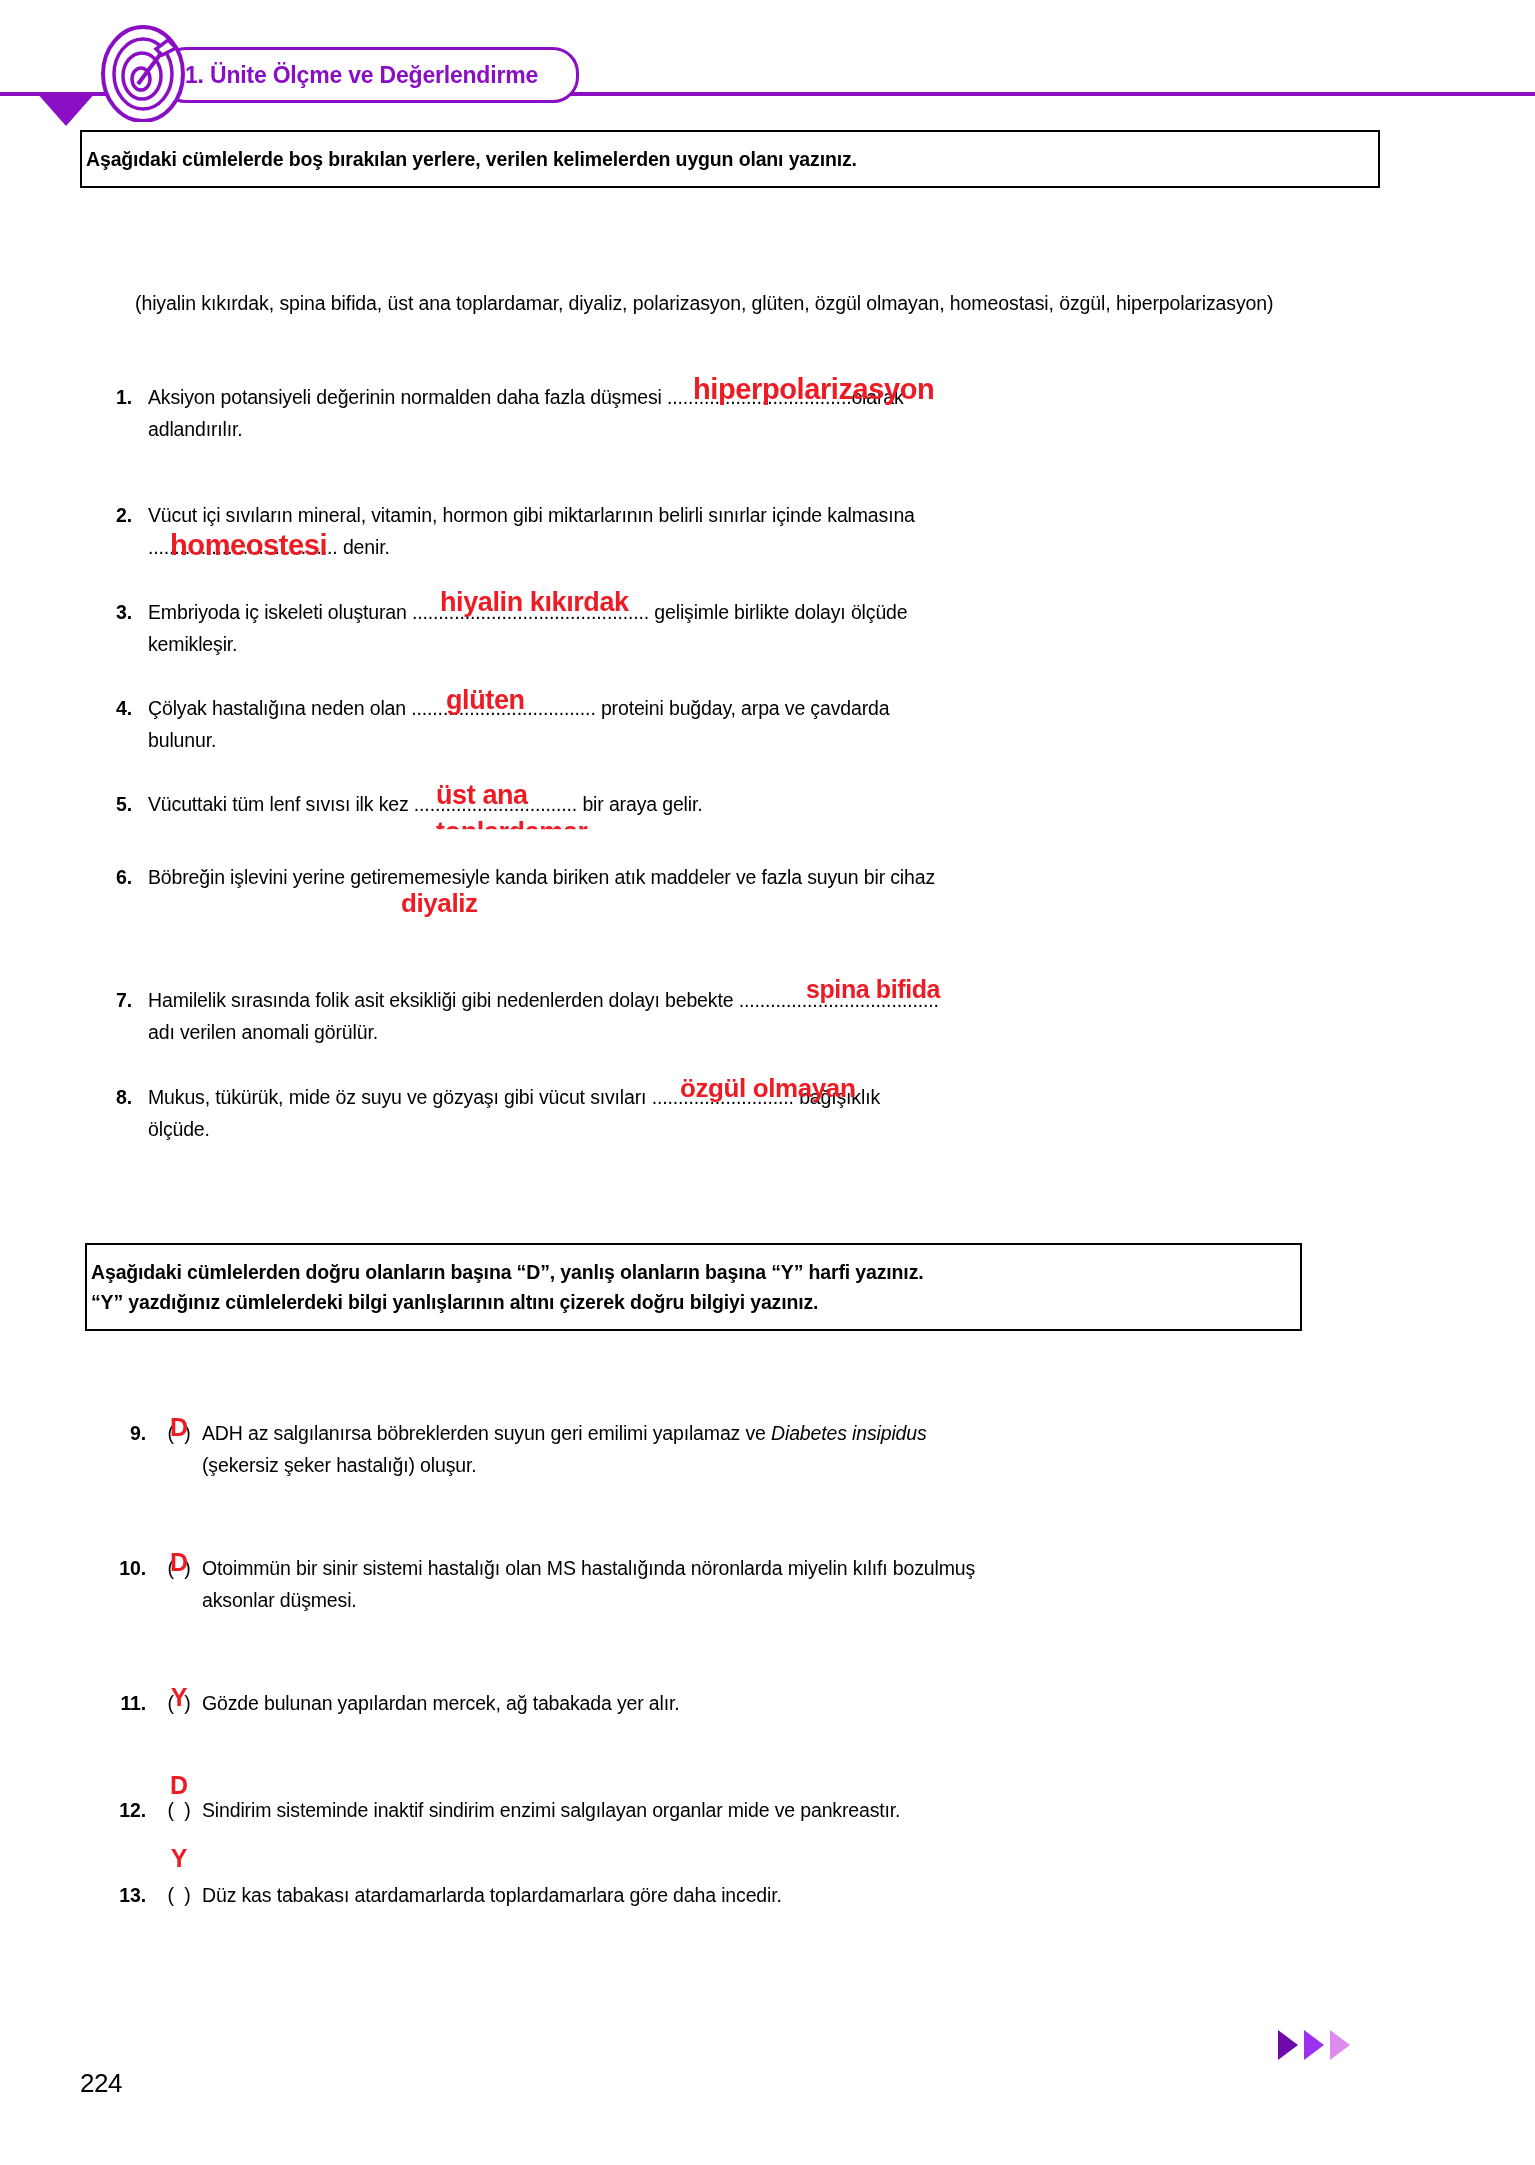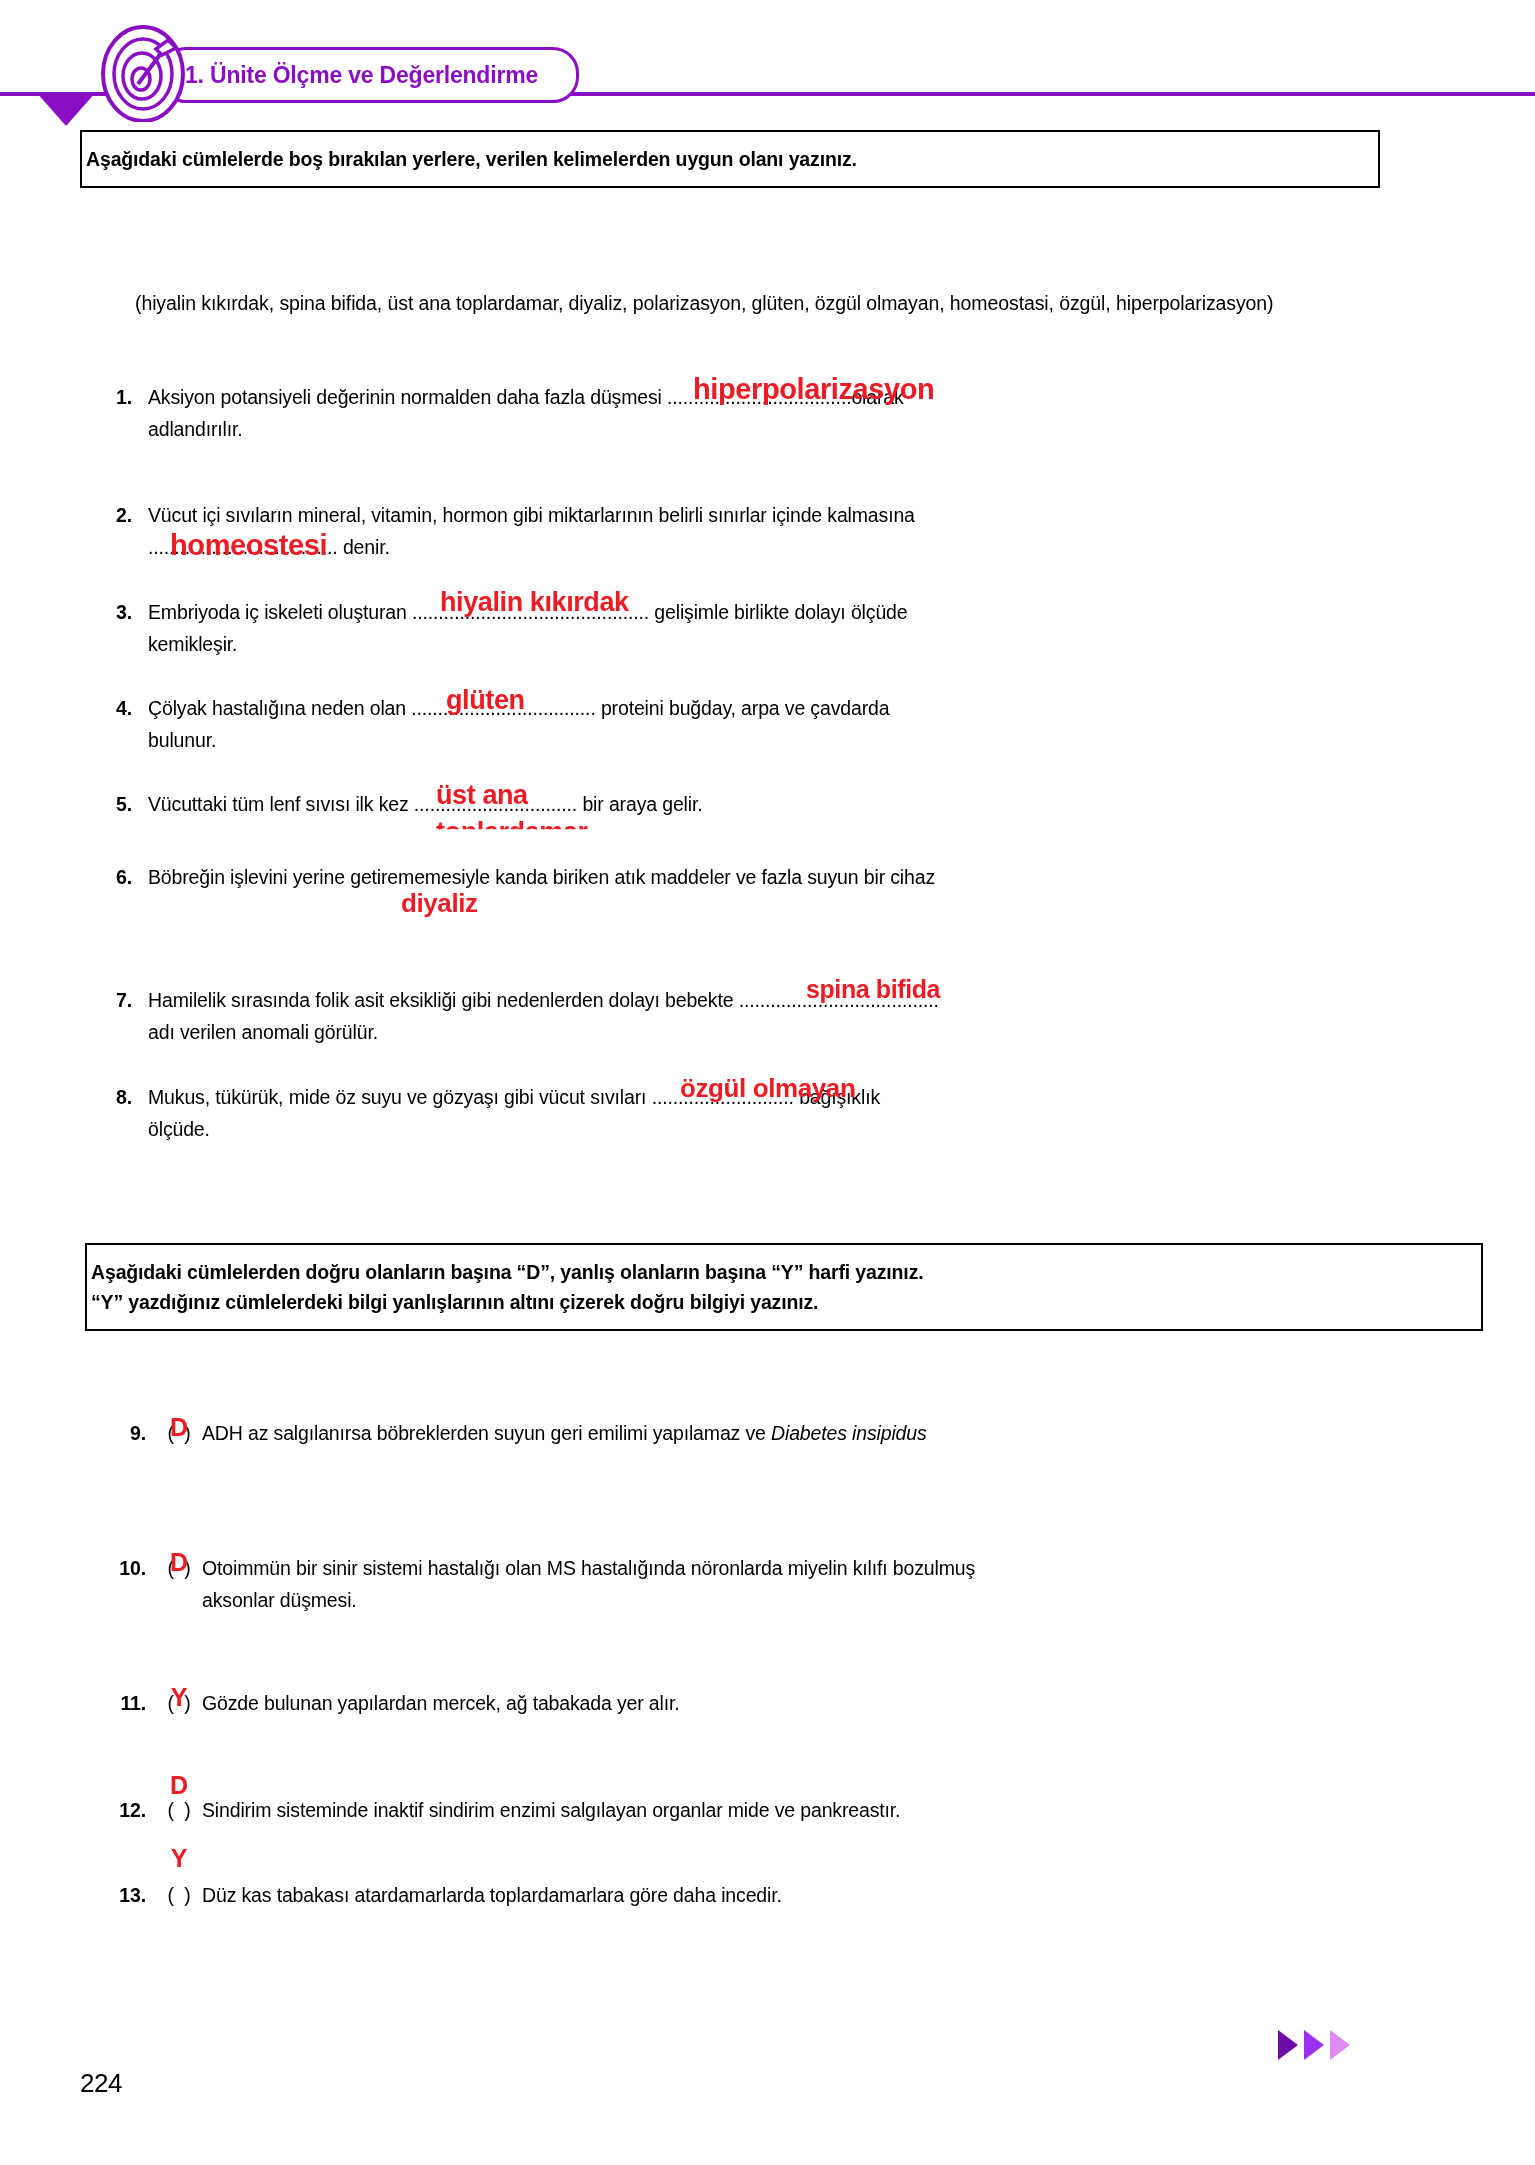--- a/index.html
+++ b/index.html
@@ -92,21 +92,21 @@
   }
   #instr-box-1 {
     left: 80px;
     top: 130px;
     width: 1300px;
     height: 58px;
   }
   #instr-box-2 {
     left: 85px;
     top: 1243px;
-    width: 1398px;
+    width: 1217px;
     height: 88px;
   }
 
   
   .word-bank {
     position: absolute;
     left: 135px;
     top: 288px;
     width: 1185px;
     font-size: 19.5px;
@@ -313,20 +313,21 @@
   <p>“Y” yazdığınız cümlelerdeki bilgi yanlışlarının altını çizerek doğru bilgiyi yazınız.</p>
 </div>
 
 <div class="tf" style="left:100px; top:1418px; width:1230px;">
   <div class="num">9.</div>
   <div class="paren">(&nbsp;&nbsp;)
     <span class="mark" style="top:-3px;">D</span>
   </div>
   <div class="txt">
     <span>ADH az salgılanırsa böbreklerden suyun geri emilimi yapılamaz ve </span><span class="italic">Diabetes insipidus</span>
+    <div>(şekersiz şeker hastalığı) oluşur.</div>
   </div>
 </div>
 
 <div class="tf" style="left:100px; top:1553px; width:1230px;">
   <div class="num">10.</div>
   <div class="paren">(&nbsp;&nbsp;)
     <span class="mark" style="top:-3px;">D</span>
   </div>
   <div class="txt">
     <span>Otoimmün bir sinir sistemi hastalığı olan MS hastalığında nöronlarda miyelin kılıfı bozulmuş</span>

